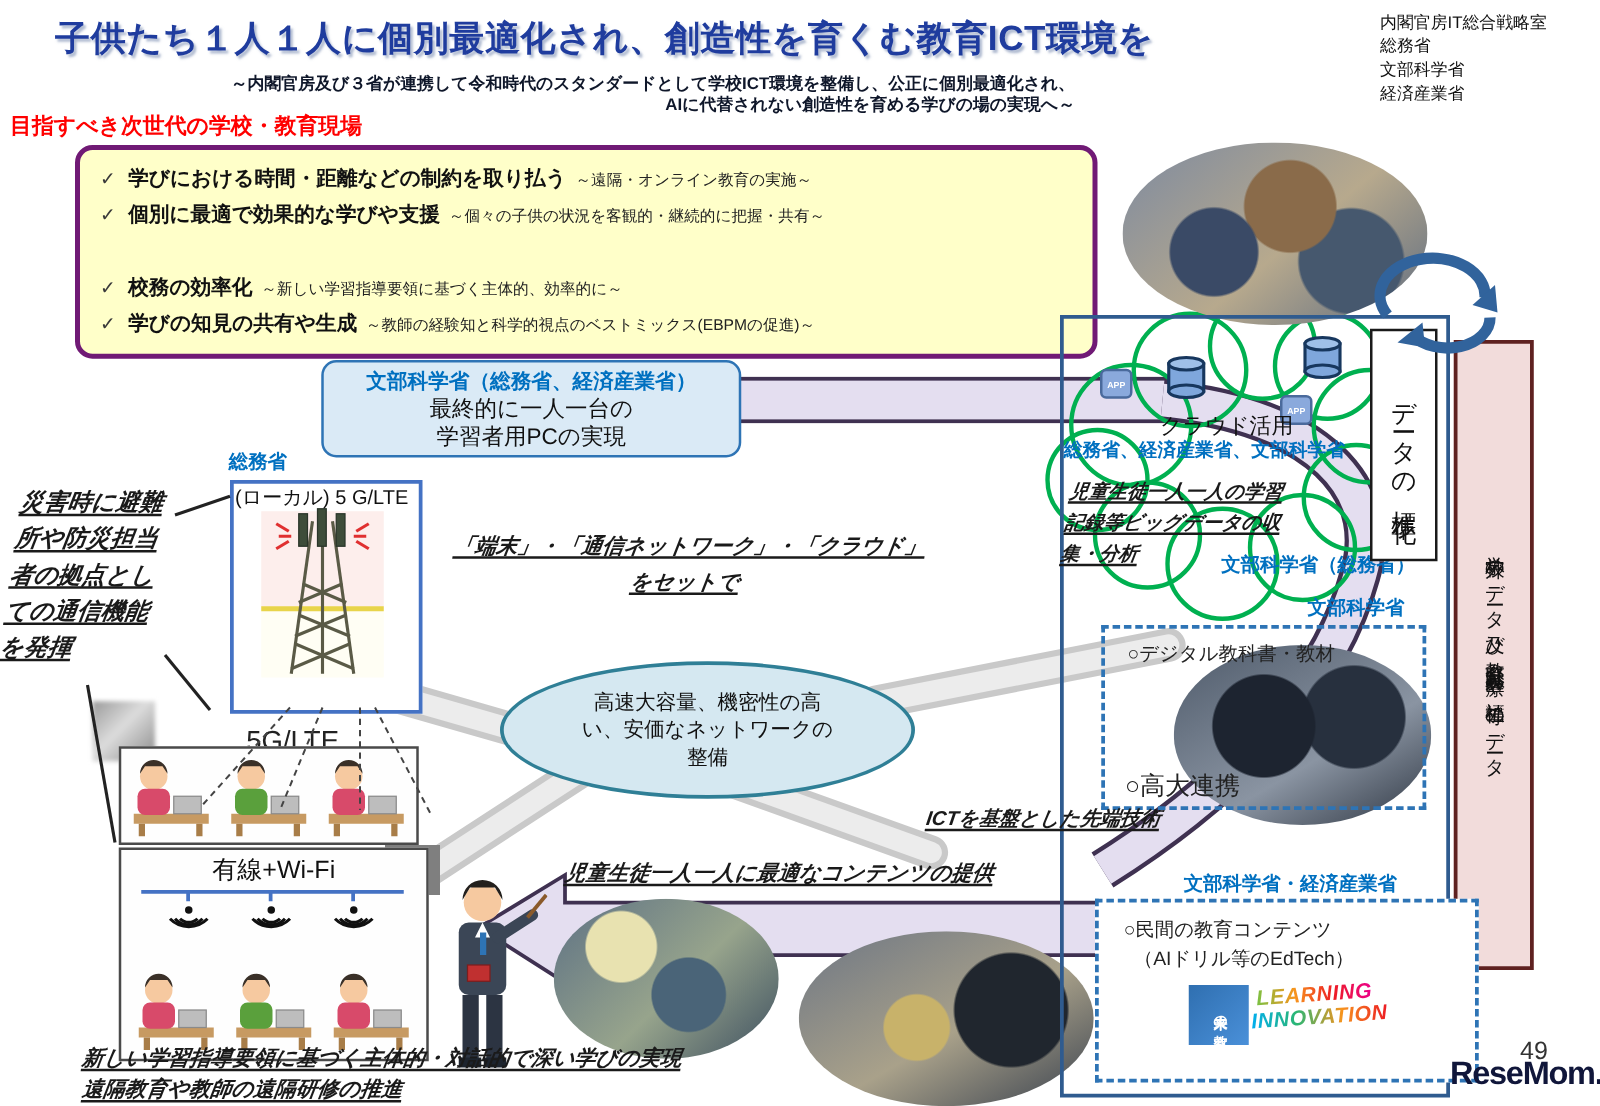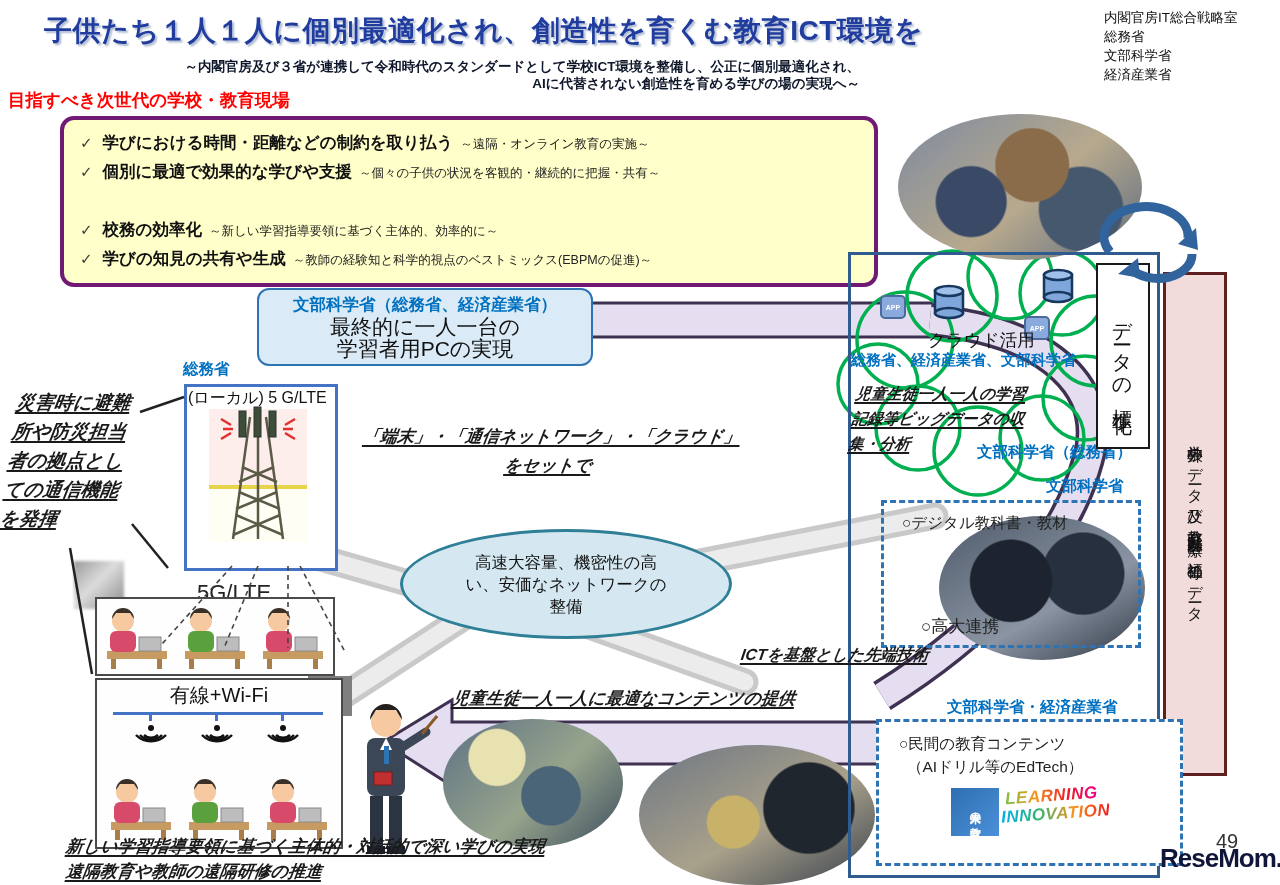--- a/index.html
+++ b/index.html
@@ -18,21 +18,21 @@
   .red-heading{left:8px;top:88px;font-size:17.5px;font-weight:bold;color:#FF0000;}
   
   .goals{left:30px;top:116px;width:810px;height:163px;background:#FFFFC9;border:4px solid #701a75;border-radius:14px;margin-left:30px;}
   .goal-row{position:absolute;left:16px;white-space:nowrap;}
   .goal-check{font-size:15px;color:#3a3a3a;font-weight:bold;margin-right:10px;}
   .goal-main{font-size:16.5px;font-weight:bold;color:#111;}
   .goal-note{font-size:12.5px;color:#222;margin-left:7px;}
   
   .mextpc{left:257px;top:288px;width:332px;height:74px;background:#DAEAF6;border:2.5px solid #2E74B5;border-radius:12px;text-align:center;}
   .mextpc .t{font-size:16.5px;margin-top:4px;}
-  .mextpc .l{font-size:21px;color:#111;line-height:22px;}
+  .mextpc .l{font-size:18px;color:#111;line-height:22px;}
   
   .soumu-label{left:183px;top:359px;font-size:15.5px;}
   .towerbox{left:184px;top:384px;width:148px;height:181px;border:3px solid #4472C4;background:#fff;}
   .local5g{left:188px;top:388px;font-size:16px;color:#111;}
   .disaster{left:8px;top:388px;width:122px;font-size:19px;line-height:29px;}
   .g5label{left:197px;top:580px;font-size:22px;color:#222;}
   .blurlogo{left:74px;top:561px;width:50px;height:48px;background:linear-gradient(135deg,#9a9a9a,#dcdcdc 45%,#8a8a8a);filter:blur(1.5px);}
   .classbox1{left:95px;top:597px;width:236px;height:75px;border:2px solid #4a4a4a;background:#fefefe;}
   .classbox2{left:95px;top:678px;width:244px;height:167px;border:2px solid #4a4a4a;background:#fefefe;}
   .wired-label{left:0;right:0;top:2px;text-align:center;font-size:20px;color:#111;}
@@ -50,21 +50,21 @@
   .bigdata{left:852px;top:381px;width:186px;font-size:15.5px;line-height:25px;z-index:5;}
   .mextsoumu{left:977px;top:442px;font-size:15.5px;z-index:5;}
   .datastd{left:1096px;top:263px;width:50px;height:182px;background:#fff;border:2.5px solid #1a1a1a;z-index:5;display:flex;align-items:center;justify-content:center;}
   .datastd .v{writing-mode:vertical-rl;font-size:20px;color:#111;letter-spacing:4px;}
   .pinkbox{left:1163px;top:272px;width:58px;height:498px;background:#F2DCDB;border:3px solid #5F2120;z-index:5;display:flex;align-items:center;justify-content:center;}
   .pinkbox .v{writing-mode:vertical-rl;font-size:15.5px;color:#111;letter-spacing:1.5px;line-height:20px;}
   
   .mext2{left:1046px;top:476px;font-size:15.5px;z-index:5;}
   .dash1{left:881px;top:500px;width:254px;height:142px;border:3px dashed #2E74B5;z-index:5;}
   .dash1 .i1{position:absolute;left:18px;top:10px;font-size:15.5px;}
-  .dash1 .i2{position:absolute;left:16px;top:112px;font-size:17px;margin-left:21px;}
+  .dash1 .i2{position:absolute;left:16px;top:112px;font-size:20px;}
   .ictnote{left:741px;top:645px;font-size:16px;z-index:6;}
   
   .mext3{left:947px;top:697px;font-size:15.5px;z-index:5;}
   .dash2{left:876px;top:719px;width:258px;height:141px;border:3px dashed #2E74B5;z-index:5;background:#fff;padding-left:43px;}
   .dash2 .i1{position:absolute;left:20px;top:12px;font-size:15.5px;}
   .dash2 .i2{position:absolute;left:28px;top:35px;font-size:15.5px;}
   .logo-sq{position:absolute;left:72px;top:66px;width:48px;height:48px;background:linear-gradient(135deg,#2f6fb0,#4a90d9);display:flex;align-items:center;justify-content:center;}
   .logo-sq .v{writing-mode:vertical-rl;color:#fff;font-size:11px;font-weight:bold;letter-spacing:1px;}
   .logo-learn{position:absolute;left:126px;top:64px;font-size:17px;font-weight:bold;font-style:italic;letter-spacing:0.5px;background:linear-gradient(90deg,#7ac143,#f7941d,#ed1c24,#ec008c);-webkit-background-clip:text;background-clip:text;color:transparent;transform:rotate(-4deg);}
   .logo-innov{position:absolute;left:122px;top:82px;font-size:17px;font-weight:bold;font-style:italic;letter-spacing:0.5px;background:linear-gradient(90deg,#00aeef,#2bb673,#f7941d,#ed1c24);-webkit-background-clip:text;background-clip:text;color:transparent;transform:rotate(-4deg);}

